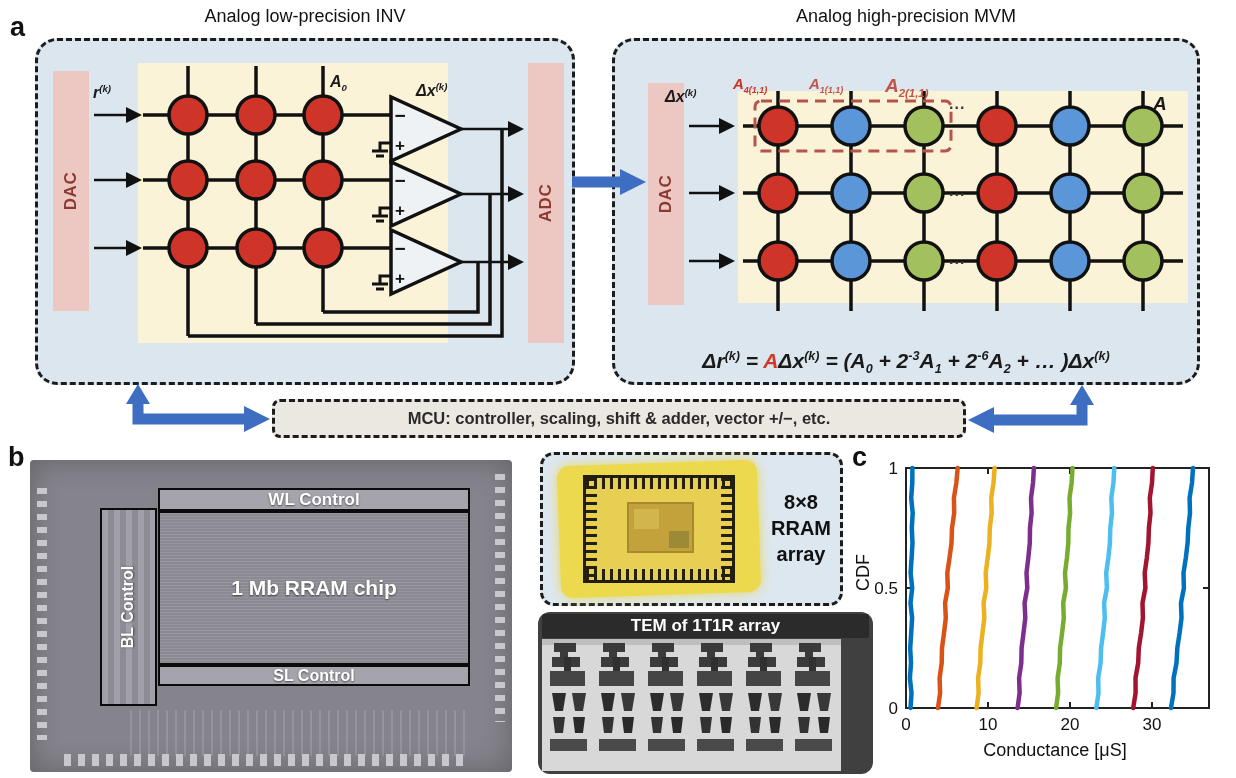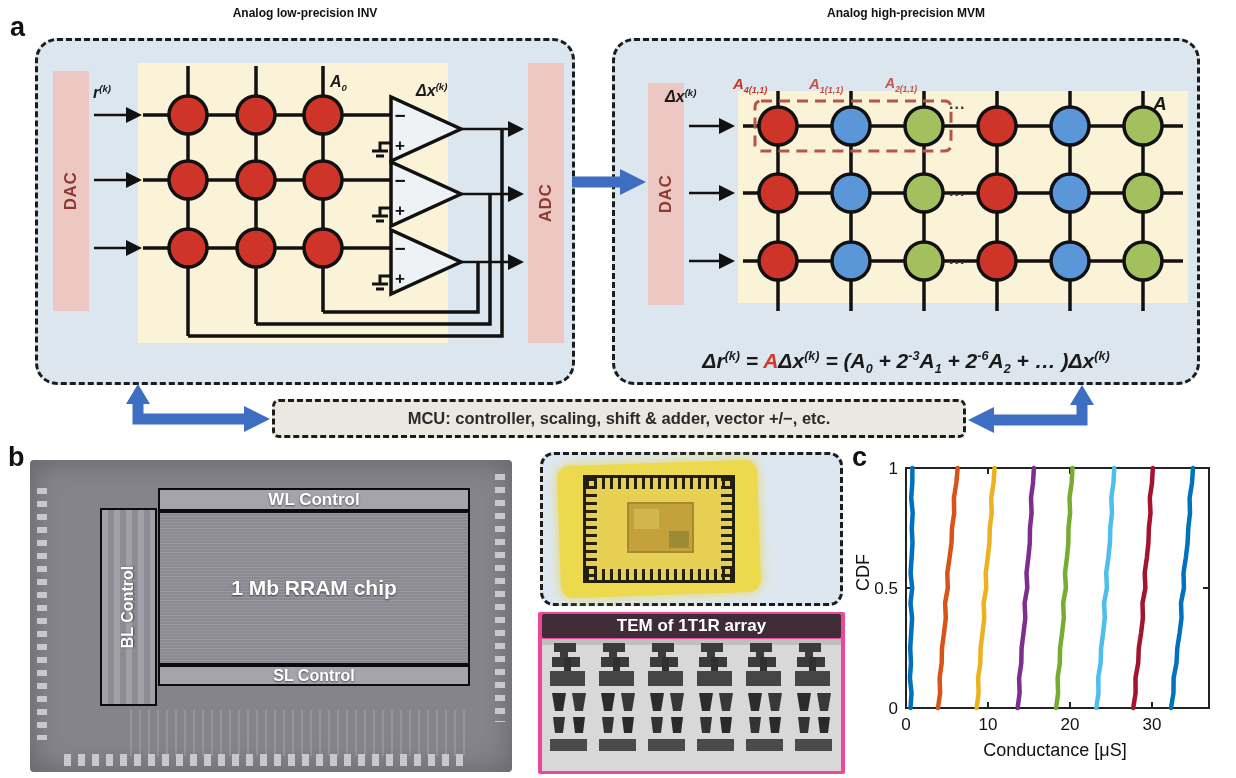--- a/index.html
+++ b/index.html
@@ -1,20 +1,20 @@
 <!DOCTYPE html>
 <html><head>
 <meta charset="utf-8">
 <style>
   html,body{margin:0;padding:0;background:#fff;}
   .stage{position:relative;width:1236px;height:778px;background:#fff;
          font-family:"Liberation Sans",sans-serif;overflow:hidden;}
   .abs{position:absolute;}
   .panel-letter{font-weight:bold;font-size:27px;color:#111;}
-  .box-title{font-weight:bold;font-size:12px;color:#111;text-align:center;}
+  .box-title{font-weight:normal;font-size:18px;color:#111;text-align:center;}
   .dashed-box{border:3.5px dashed #1c1c1c;border-radius:22px;background:#dce6ee;box-sizing:border-box;}
   .bar{background:#edc7c1;display:flex;align-items:center;justify-content:center;}
   .bar-text{color:#8c3a31;font-weight:bold;font-size:17px;transform:rotate(-90deg);
             letter-spacing:.5px;white-space:nowrap;}
   .formula{font-weight:bold;font-style:italic;color:#1a1a1a;font-size:21px;white-space:nowrap;}
   .formula .sup{vertical-align:super;font-size:60%;}
   .formula .sub{vertical-align:sub;font-size:60%;}
   .lbl-sm{font-size:16px;}
   .lbl-md{font-size:16px;}
   .ellipsis{font-weight:bold;font-size:16px;color:#3a3a3a;letter-spacing:1px;}
@@ -45,21 +45,21 @@
   .pkg-frame{left:24px;top:12px;right:24px;bottom:12px;border:3px solid #221f10;background:#e6cf52;}
   .comb-t{left:0;right:0;top:0;height:11px;background:repeating-linear-gradient(90deg,#241f0e 0 3px,transparent 3px 8px);}
   .comb-b{left:0;right:0;bottom:0;height:11px;background:repeating-linear-gradient(90deg,#241f0e 0 3px,transparent 3px 8px);}
   .comb-l{top:0;bottom:0;left:0;width:11px;background:repeating-linear-gradient(180deg,#241f0e 0 3px,transparent 3px 8px);}
   .comb-r{top:0;bottom:0;right:0;width:11px;background:repeating-linear-gradient(180deg,#241f0e 0 3px,transparent 3px 8px);}
   .die{left:28%;top:24%;width:46%;height:50%;background:#c3a23b;box-shadow:inset 0 0 0 2px #a8892f;}
   .die-p1{left:10%;top:12%;width:38%;height:40%;background:#d5bc53;opacity:.8;}
   .die-p2{right:8%;bottom:10%;width:30%;height:34%;background:#8f8136;opacity:.75;}
   .pkg-caption{font-weight:bold;font-size:20px;color:#111;text-align:center;white-space:pre-line;line-height:1.3;}
   
-  .tem{background:#ec4899;border-radius:2px;}
+  .tem{background:#404040;border-radius:12px;padding-left:28px;}
   .tem-header{left:4px;top:2px;right:4px;height:24px;background:rgba(40,40,40,.88);color:#fff;
     font-weight:bold;font-size:17px;display:flex;align-items:center;justify-content:center;border-radius:2px;}
   
   .axis-label{font-size:18px;color:#111;}
 </style>
 </head>
 <body>
 
 <div class="stage">
 
@@ -174,29 +174,29 @@
           <circle cx="528" cy="220" r="19" fill="#a3c05e" stroke="#111" stroke-width="3.5"></circle>
         </g>
       <rect x="140" y="60" width="196" height="50" rx="6" fill="none" stroke="#b5544a" stroke-width="3" stroke-dasharray="11 7"></rect>
     </svg>
     <div class="abs bar" style="left:33px;top:42px;width:36px;height:222px;">
       <span class="bar-text">DAC</span>
     </div>
     <div class="abs formula lbl-sm" style="left:50px;top:46px;"><span>Δx</span><span class="sup">(k)</span></div>
     <div class="abs formula" style="left:118px;top:34px;font-size:15px;"><span style="color: rgb(200, 51, 37);">A</span><span class="sub" style="color: rgb(200, 51, 37);">4(1,1)</span></div>
     <div class="abs formula" style="left:194px;top:34px;font-size:15px;"><span style="color: rgb(194, 84, 74);">A</span><span class="sub" style="color: rgb(194, 84, 74);">1(1,1)</span></div>
-    <div class="abs formula" style="left:270px;top:34px;font-size:14px;"><span style="color: rgb(194, 84, 74);">A</span><span class="sub" style="color: rgb(194, 84, 74);">2(1,1)</span></div>
+    <div class="abs formula" style="left:270px;top:34px;font-size:19px;"><span style="color: rgb(194, 84, 74);">A</span><span class="sub" style="color: rgb(194, 84, 74);">2(1,1)</span></div>
     <div class="abs formula" style="left:538px;top:52px;font-size:19px;"><span>A</span></div>
     <div class="abs ellipsis" style="left:334px;top:54px;">...</div>
     <div class="abs ellipsis" style="left:334px;top:141px;">...</div>
     <div class="abs ellipsis" style="left:334px;top:209px;">...</div>
     <div class="abs formula" style="left:0;right:0;bottom:6px;text-align:center;"><span>Δr</span><span class="sup">(k)</span><span> = </span><span style="color: rgb(208, 56, 42);">A</span><span>Δx</span><span class="sup">(k)</span><span> = (</span><span>A</span><span class="sub">0</span><span> + 2</span><span class="sup">-3</span><span>A</span><span class="sub">1</span><span> + 2</span><span class="sup">-6</span><span>A</span><span class="sub">2</span><span> + … )</span><span>Δx</span><span class="sup">(k)</span></div>
   </div>
 
-  <div class="abs mcu" style="left:272px;top:399px;width:694px;height:39px;">
+  <div class="abs mcu" style="left:272px;top:399px;width:694px;height:39px;border-radius:8px;">
     <span>MCU: controller, scaling, shift &amp; adder, vector +/−, etc.</span>
   </div>
 
   <svg class="abs" style="left:0;top:0;pointer-events:none;" width="1236" height="778">
     <path d="M572,182 H622" stroke="#3d6ec2" stroke-width="11" fill="none"></path>
     <polygon points="646,182 620,169 620,195" fill="#3d6ec2"></polygon>
     <path d="M138,401 L138,419 L246,419" stroke="#3d6ec2" stroke-width="11" fill="none"></path>
     <polygon points="138,384 126,404 150,404" fill="#3d6ec2"></polygon>
     <polygon points="270,419 244,406 244,432" fill="#3d6ec2"></polygon>
     <path d="M1082,402 L1082,420 L992,420" stroke="#3d6ec2" stroke-width="11" fill="none"></path>
@@ -232,20 +232,23 @@
         <div class="abs comb-t"></div>
         <div class="abs comb-b"></div>
         <div class="abs comb-l"></div>
         <div class="abs comb-r"></div>
         <div class="abs die">
           <div class="abs die-p1"></div>
           <div class="abs die-p2"></div>
         </div>
       </div>
     </div>
+    <div class="abs pkg-caption" style="left:222px;top:34px;width:72px;">8×8
+RRAM
+array</div>
   </div>
 
   <div class="abs tem" style="left:538px;top:612px;width:307px;height:162px;">
     <div class="abs tem-header">
       <span>TEM of 1T1R array</span>
     </div>
     <svg id="tem-svg" class="abs" style="left:4px;top:27px;" width="299" height="132">
         <rect x="0" y="0" width="299" height="132" fill="#d8d8d8"></rect>
         <rect x="0" y="0" width="299" height="6" fill="#bfbfbf"></rect>
         <g transform="translate(6,2)">

